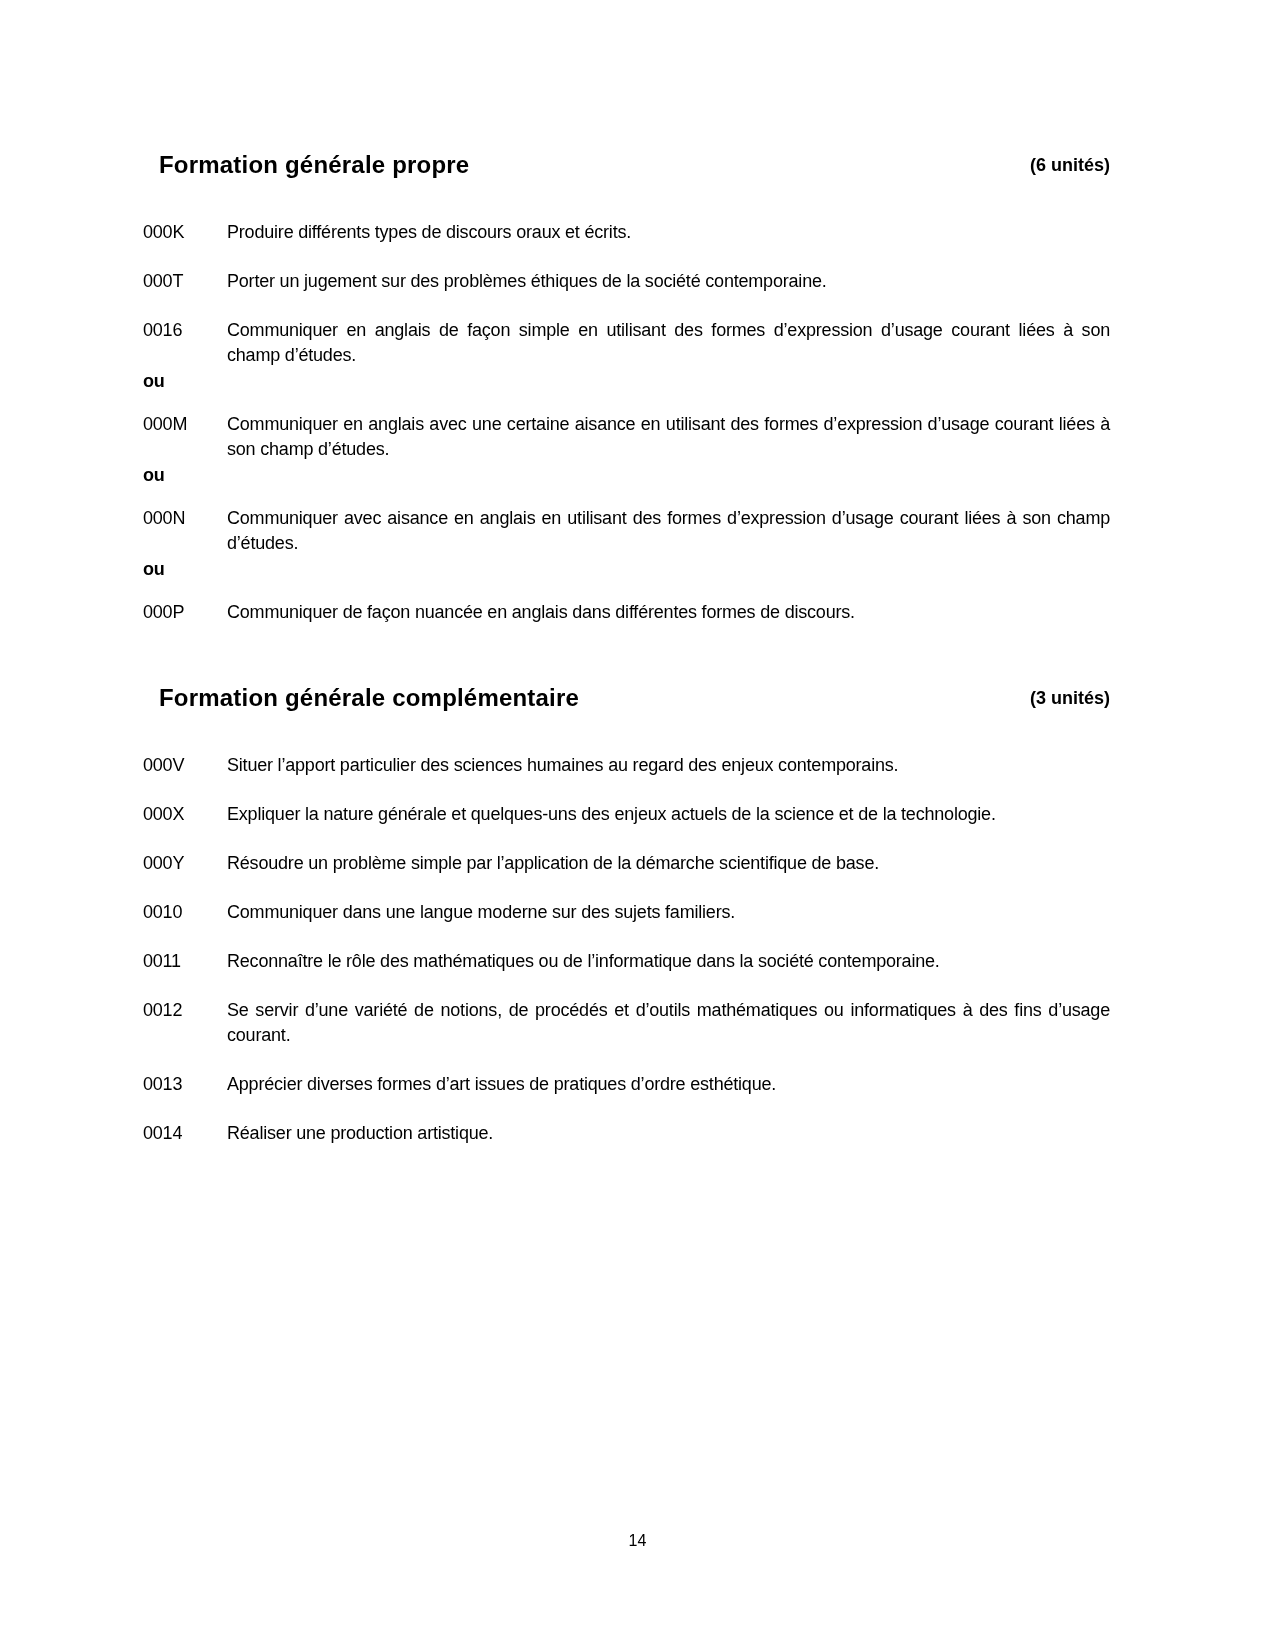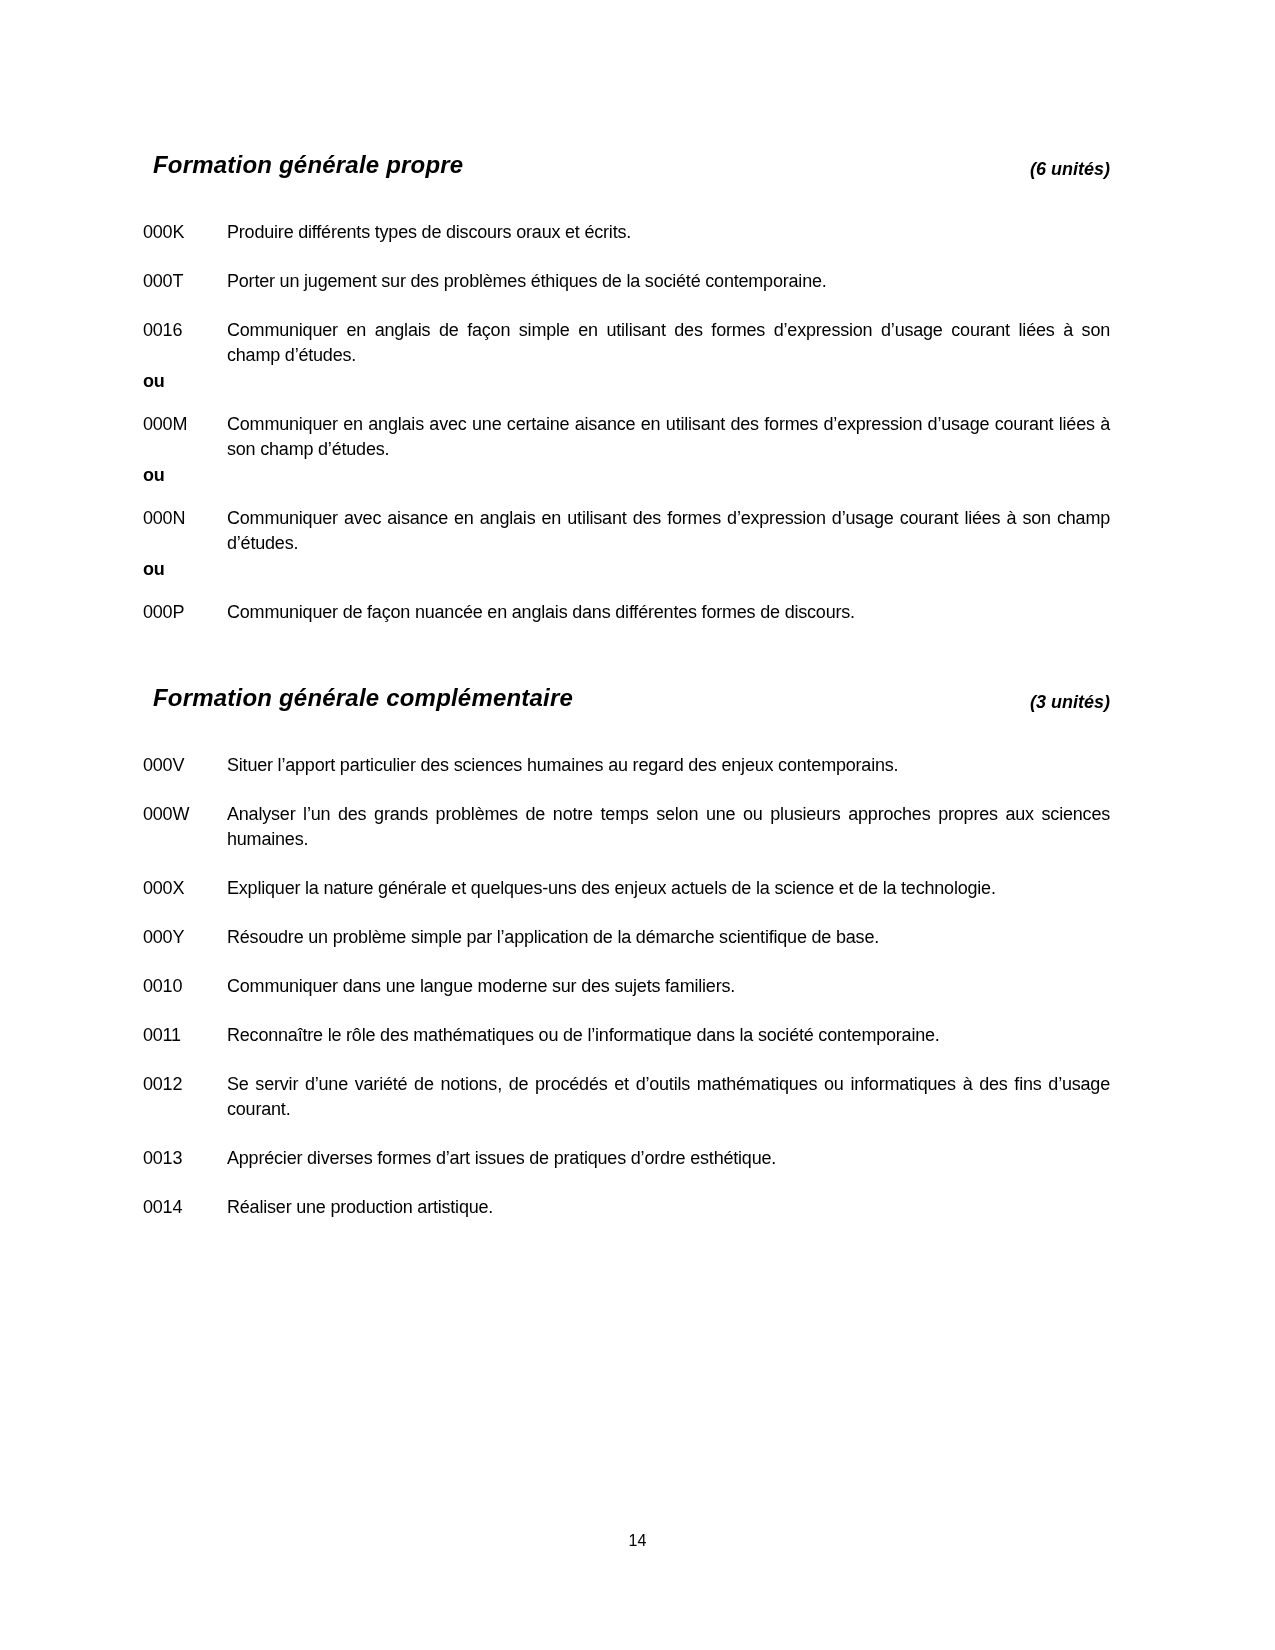--- a/index.html
+++ b/index.html
@@ -16,23 +16,22 @@
   }
   .page {
     position: absolute;
     inset: 0;
     box-sizing: border-box;
     padding: 150px 165px 0 143px;
   }
   .section-header {
     display: flex;
     justify-content: space-between;
-    align-items: flex-end;
-    margin: 0 0 40px 10px;
-    font-style: italic;
+    align-items: center;
+    margin: 0 0 40px 16px;
   }
   .section-title {
     font-size: 24px;
     font-weight: bold;
     letter-spacing: 0.2px;
     line-height: 30px;
   }
   .section-units {
     font-size: 18px;
     font-weight: bold;
@@ -129,24 +128,20 @@
     <div class="section-header">
       <span class="section-title">Formation générale complémentaire</span>
       <span class="section-units">(3 unités)</span>
     </div>
     <div class="objective-list">
   <div class="row">
     <span class="code">000V</span>
     <span class="text">Situer l’apport particulier des sciences humaines au regard des enjeux contemporains.</span>
   </div>
 
-  <div class="row">
-    <span class="code">000W</span>
-    <span class="text">Analyser l’un des grands problèmes de notre temps selon une ou plusieurs approches propres aux sciences humaines.</span>
-  </div>
 
   <div class="row">
     <span class="code">000X</span>
     <span class="text">Expliquer la nature générale et quelques-uns des enjeux actuels de la science et de la technologie.</span>
   </div>
 
   <div class="row">
     <span class="code">000Y</span>
     <span class="text">Résoudre un problème simple par l’application de la démarche scientifique de base.</span>
   </div>

